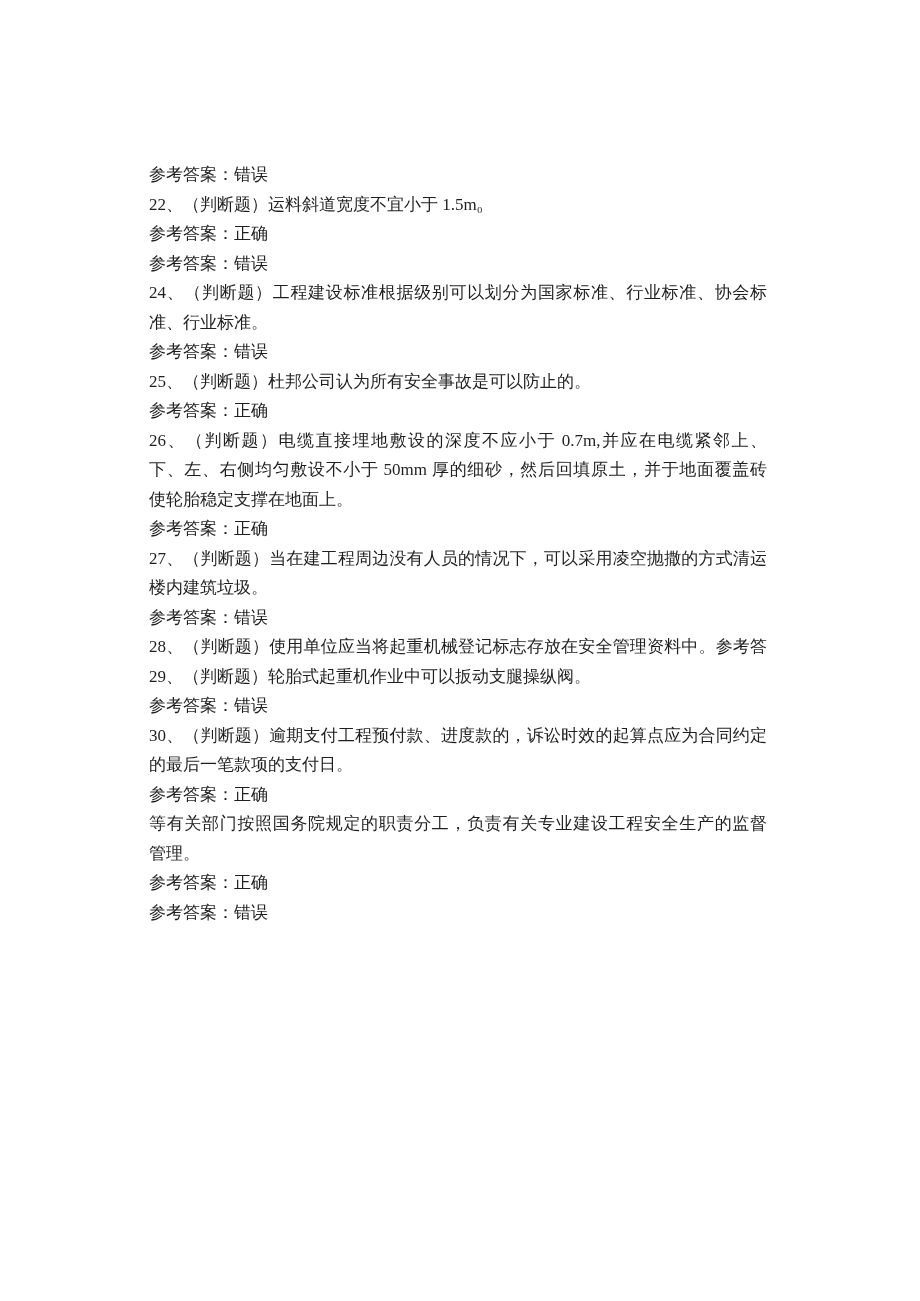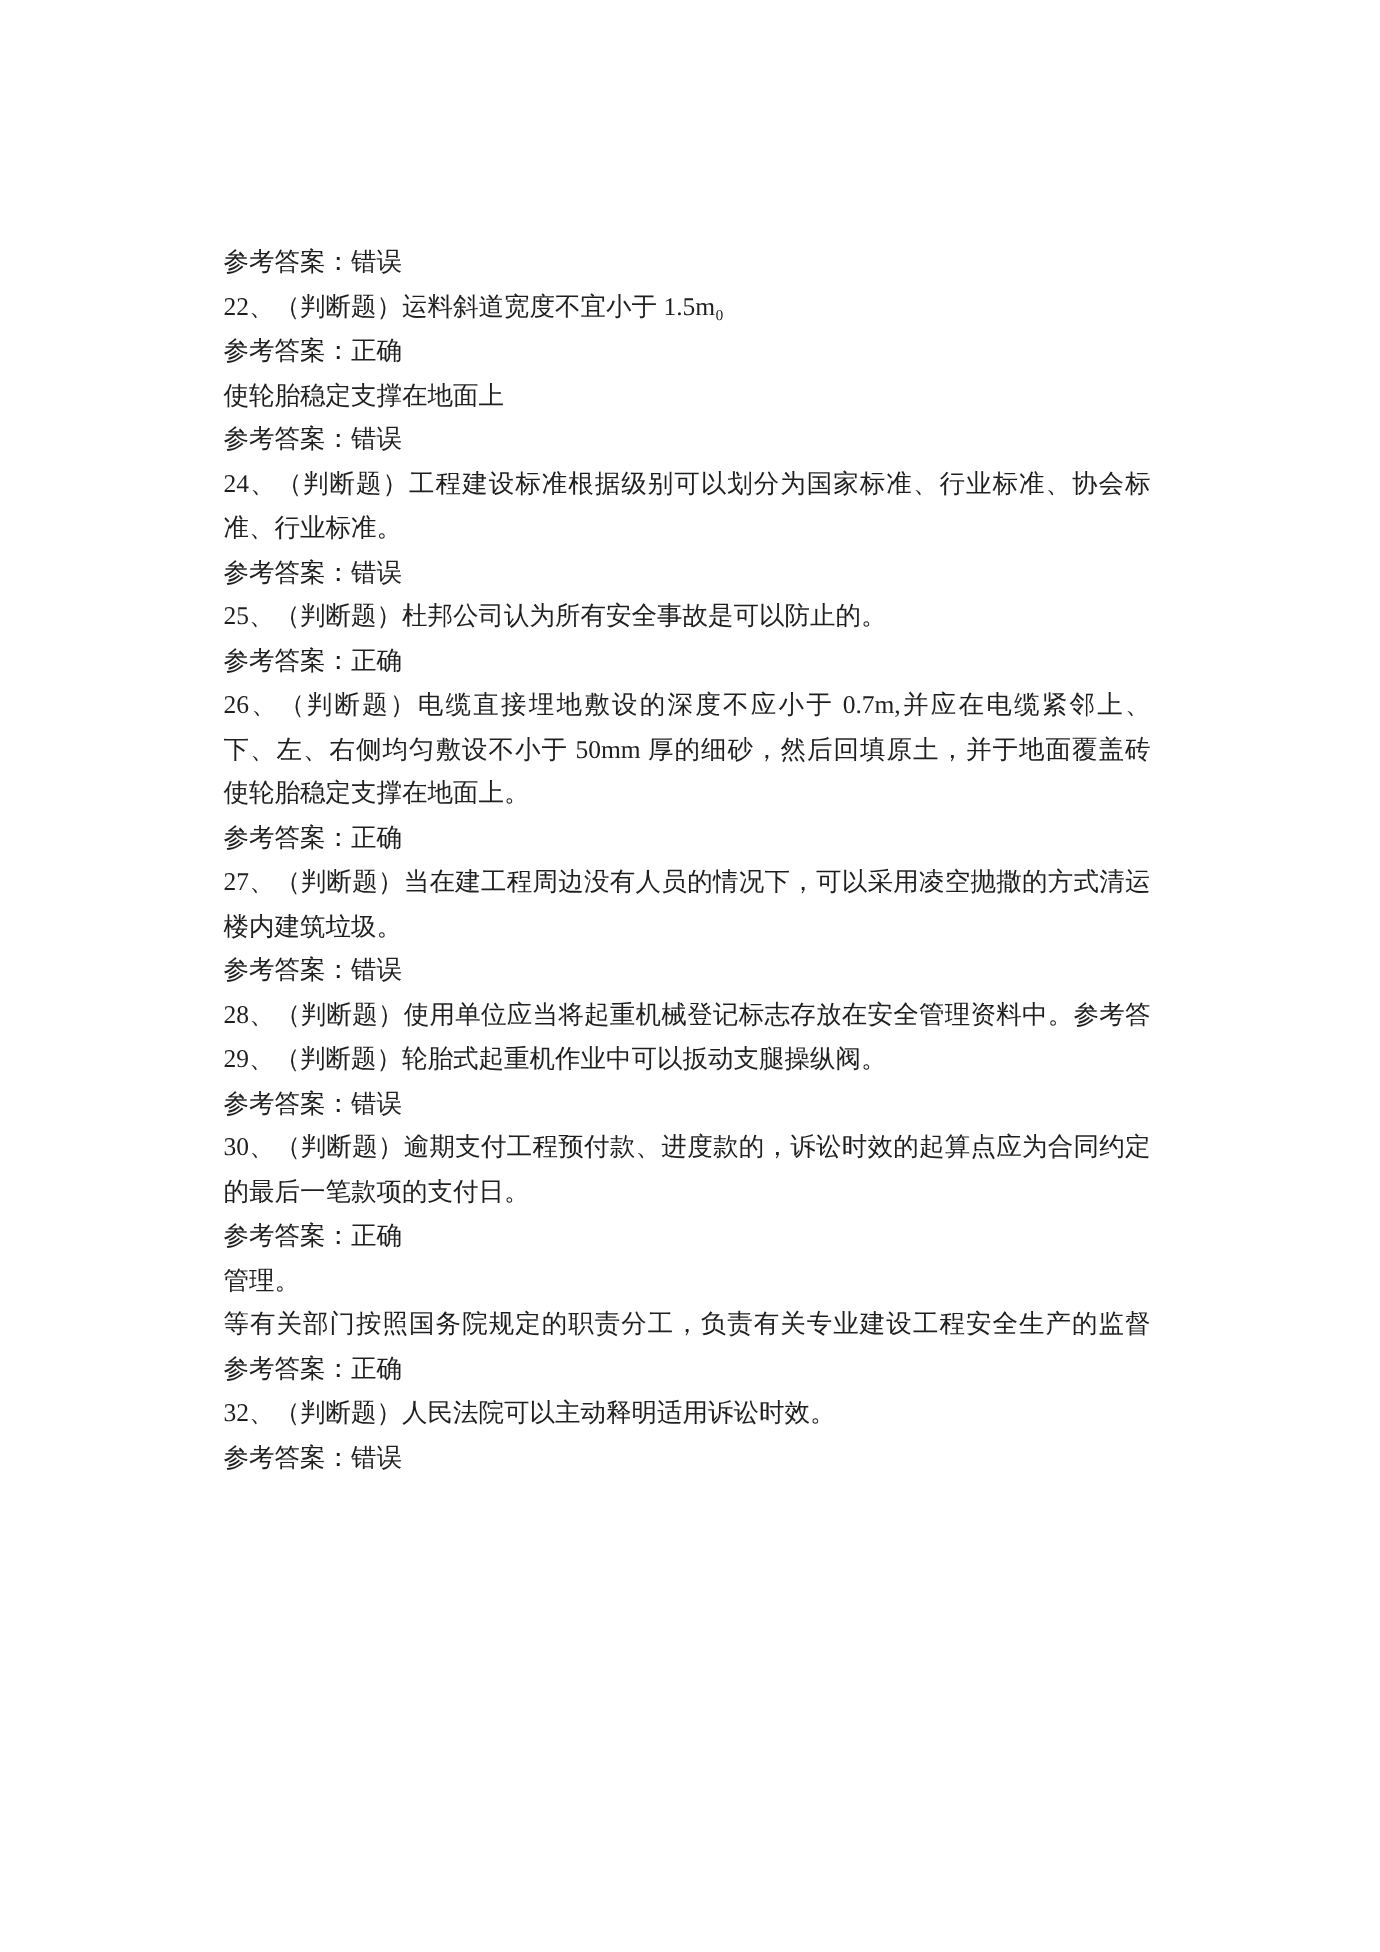--- a/index.html
+++ b/index.html
@@ -40,39 +40,37 @@
   }
 </style>
 </head>
 <body>
 
 <div class="page">
   <div class="content">
       <div class="line last">参考答案：错误</div>
       <div class="line last">22、（判断题）运料斜道宽度不宜小于 1.5m₀</div>
       <div class="line last">参考答案：正确</div>
-      <div class="line last">使轮胎稳定支撑在地面上</div>
       <div class="line last">参考答案：错误</div>
       <div class="line">24、（判断题）工程建设标准根据级别可以划分为国家标准、行业标准、协会标</div>
       <div class="line last">准、行业标准。</div>
       <div class="line last">参考答案：错误</div>
       <div class="line last">25、（判断题）杜邦公司认为所有安全事故是可以防止的。</div>
       <div class="line last">参考答案：正确</div>
       <div class="line">26、（判断题）电缆直接埋地敷设的深度不应小于 0.7m,并应在电缆紧邻上、</div>
       <div class="line">下、左、右侧均匀敷设不小于 50mm 厚的细砂，然后回填原土，并于地面覆盖砖</div>
       <div class="line last">使轮胎稳定支撑在地面上。</div>
       <div class="line last">参考答案：正确</div>
       <div class="line">27、（判断题）当在建工程周边没有人员的情况下，可以采用凌空抛撒的方式清运</div>
       <div class="line last">楼内建筑垃圾。</div>
       <div class="line last">参考答案：错误</div>
       <div class="line">28、（判断题）使用单位应当将起重机械登记标志存放在安全管理资料中。参考答</div>
       <div class="line last">29、（判断题）轮胎式起重机作业中可以扳动支腿操纵阀。</div>
       <div class="line last">参考答案：错误</div>
       <div class="line">30、（判断题）逾期支付工程预付款、进度款的，诉讼时效的起算点应为合同约定</div>
       <div class="line last">的最后一笔款项的支付日。</div>
       <div class="line last">参考答案：正确</div>
+      <div class="line">等有关部门按照国务院规定的职责分工，负责有关专业建设工程安全生产的监督</div>
       <div class="line last">管理。</div>
-      <div class="line">等有关部门按照国务院规定的职责分工，负责有关专业建设工程安全生产的监督</div>
       <div class="line last">参考答案：正确</div>
-      <div class="line last">32、（判断题）人民法院可以主动释明适用诉讼时效。</div>
       <div class="line last">参考答案：错误</div>
     </div>
 </div>
 
 </body></html>

